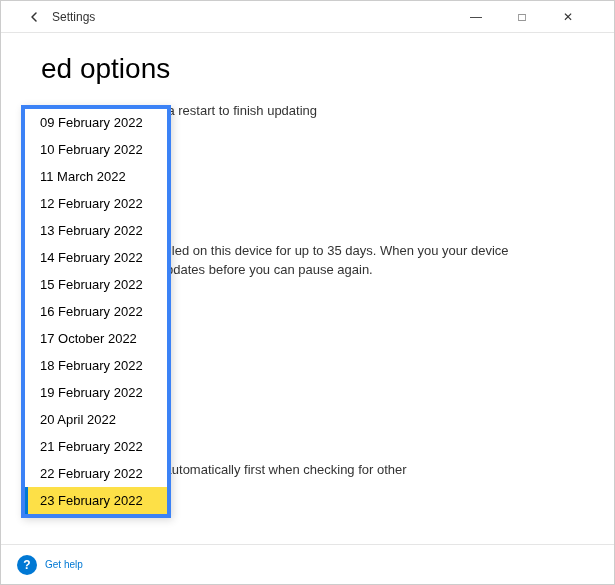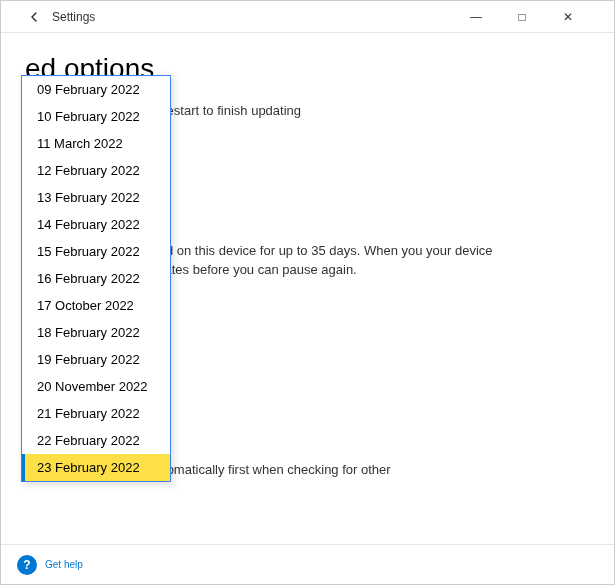--- a/index.html
+++ b/index.html
@@ -51,20 +51,21 @@
       align-items: center;
       justify-content: center;
       font-size: 12px;
       color: #333;
     }
     .content-area {
       display: flex;
       flex: 1;
       position: relative;
       overflow: hidden;
+      padding-left: 16px;
     }
     .main-content {
       flex: 1;
       padding: 20px 24px;
       position: relative;
     }
     .page-title {
       font-size: 28px;
       font-weight: 300;
       color: #000;
@@ -89,25 +90,25 @@
     .section-description-bottom {
       font-size: 13px;
       color: #333;
       line-height: 1.5;
       max-width: 480px;
       margin-top: 180px;
     }
     
     .dropdown-overlay {
       position: absolute;
-      top: 42px;
+      top: 72px;
       left: 20px;
       width: 150px;
       background: #ffffff;
-      border: 1px solid #3b82f6;
+      border: 4px solid #3b82f6;
       box-shadow: 2px 2px 8px rgba(0,0,0,0.15);
       z-index: 100;
       overflow-y: auto;
       max-height: 480px;
     }
     .dropdown-item {
       padding: 6px 12px;
       font-size: 13px;
       color: #000;
       cursor: pointer;
@@ -196,21 +197,21 @@
         <div class="dropdown-item">10 February 2022</div>
         <div class="dropdown-item">11 March 2022</div>
         <div class="dropdown-item">12 February 2022</div>
         <div class="dropdown-item">13 February 2022</div>
         <div class="dropdown-item">14 February 2022</div>
         <div class="dropdown-item">15 February 2022</div>
         <div class="dropdown-item">16 February 2022</div>
         <div class="dropdown-item">17 October 2022</div>
         <div class="dropdown-item">18 February 2022</div>
         <div class="dropdown-item">19 February 2022</div>
-        <div class="dropdown-item">20 November 2022</div>
+        <div class="dropdown-item">20 April 2022</div>
         <div class="dropdown-item">21 February 2022</div>
         <div class="dropdown-item">22 February 2022</div>
         <div class="dropdown-item selected">23 February 2022</div>
       </div>
   </div>
 
   <div class="footer">
     <div class="help-icon">?</div>
     <a class="help-link">Get help</a>
   </div>

